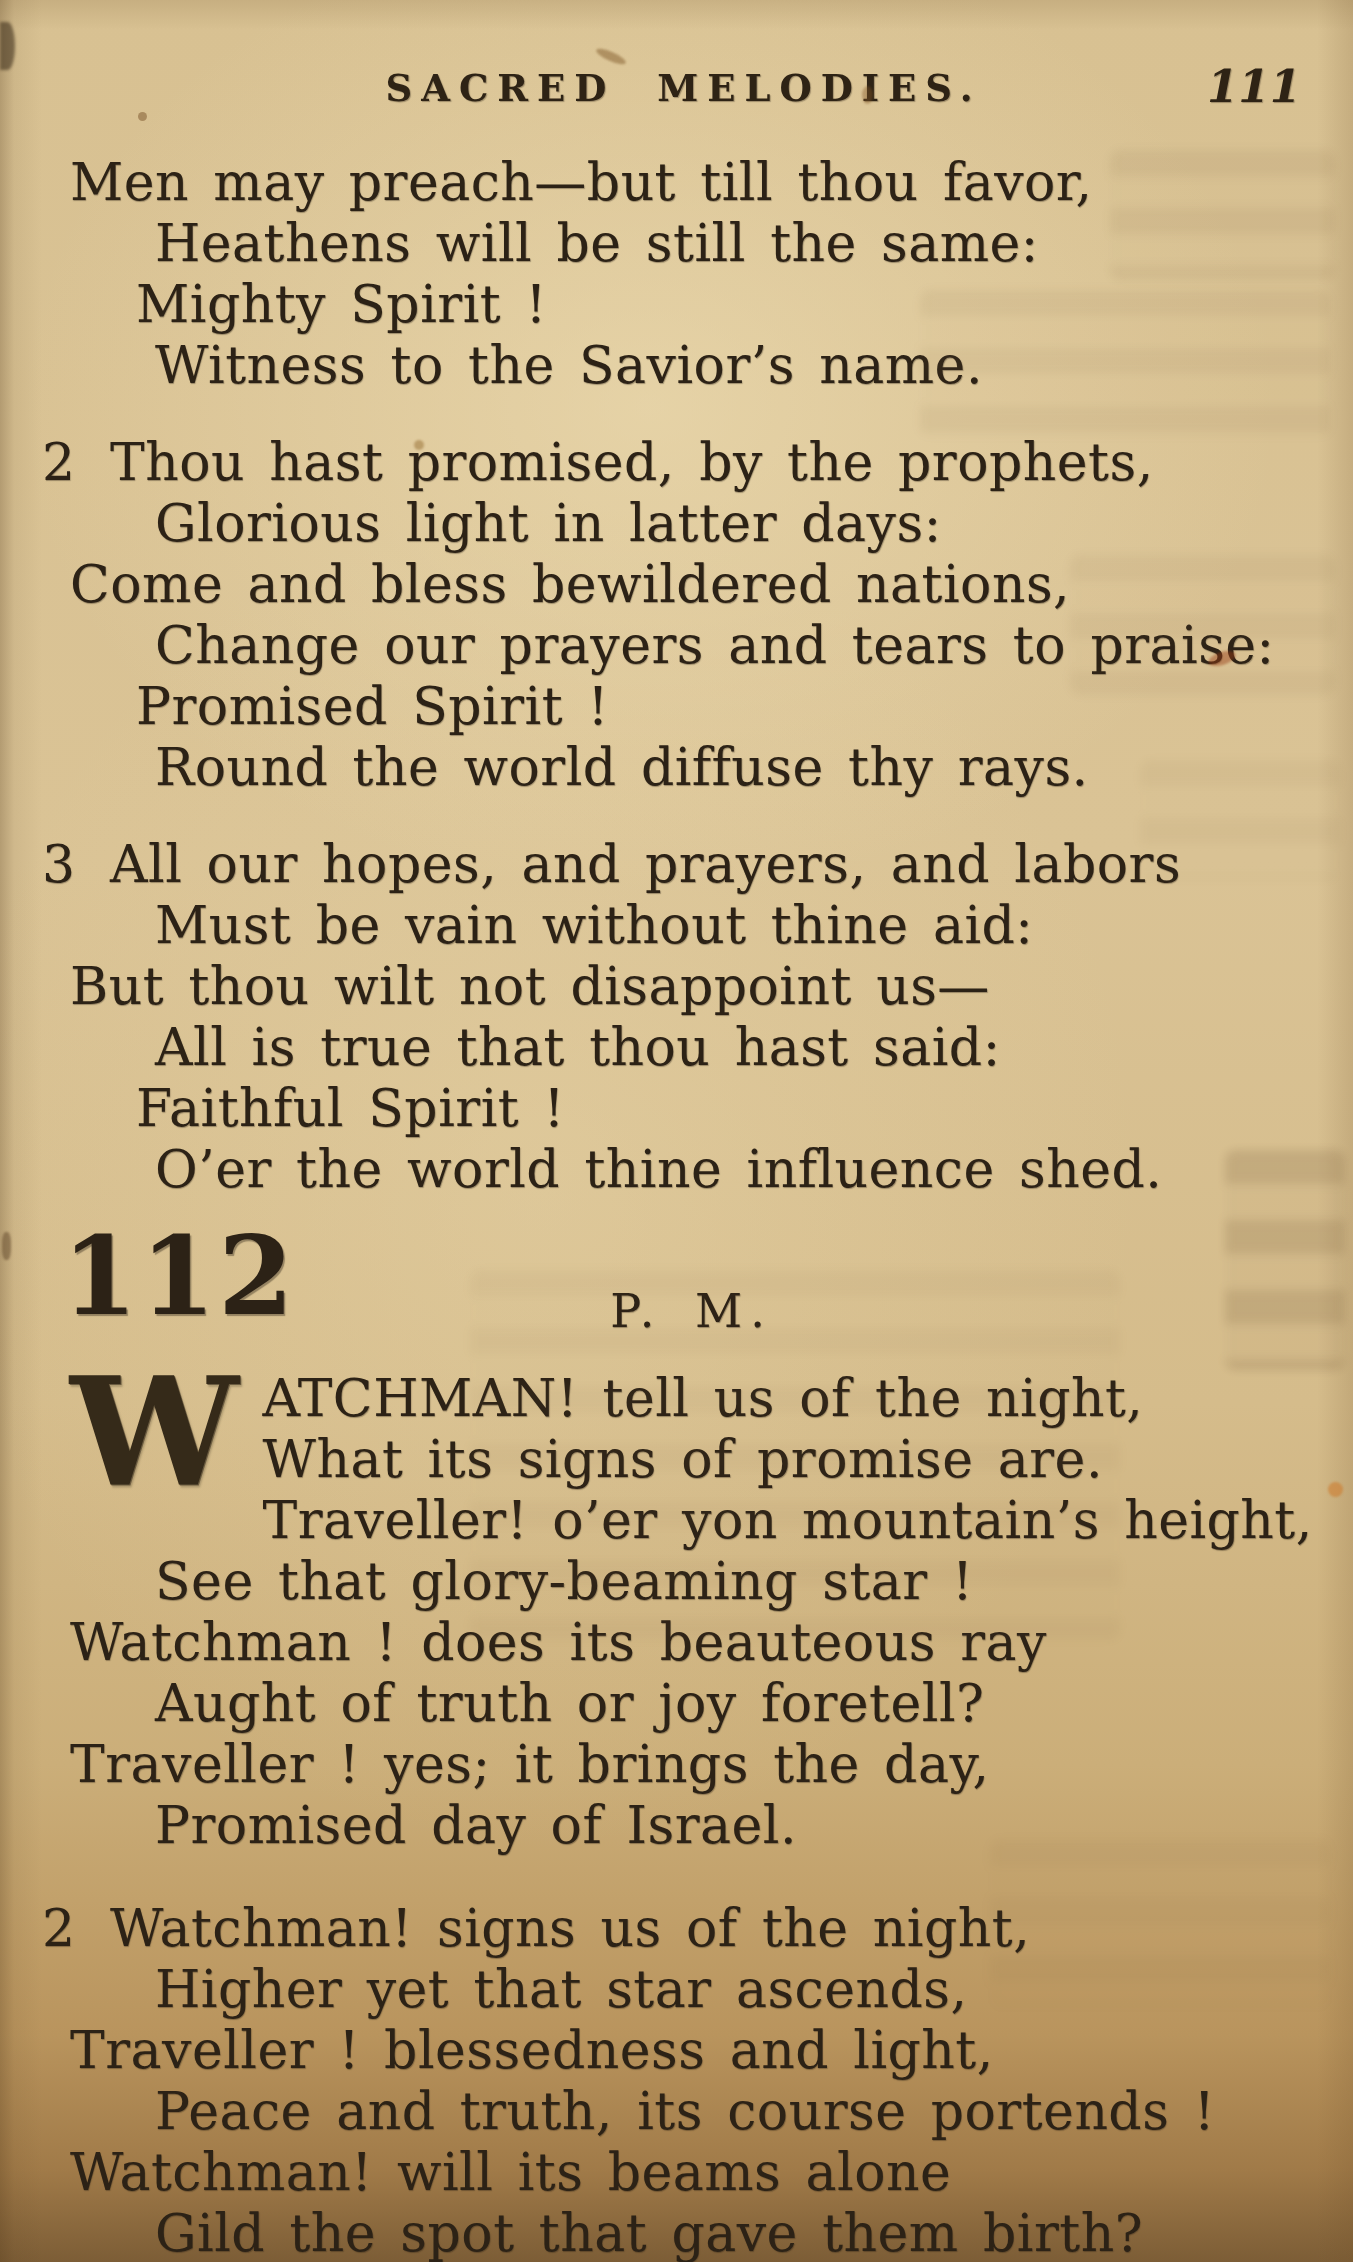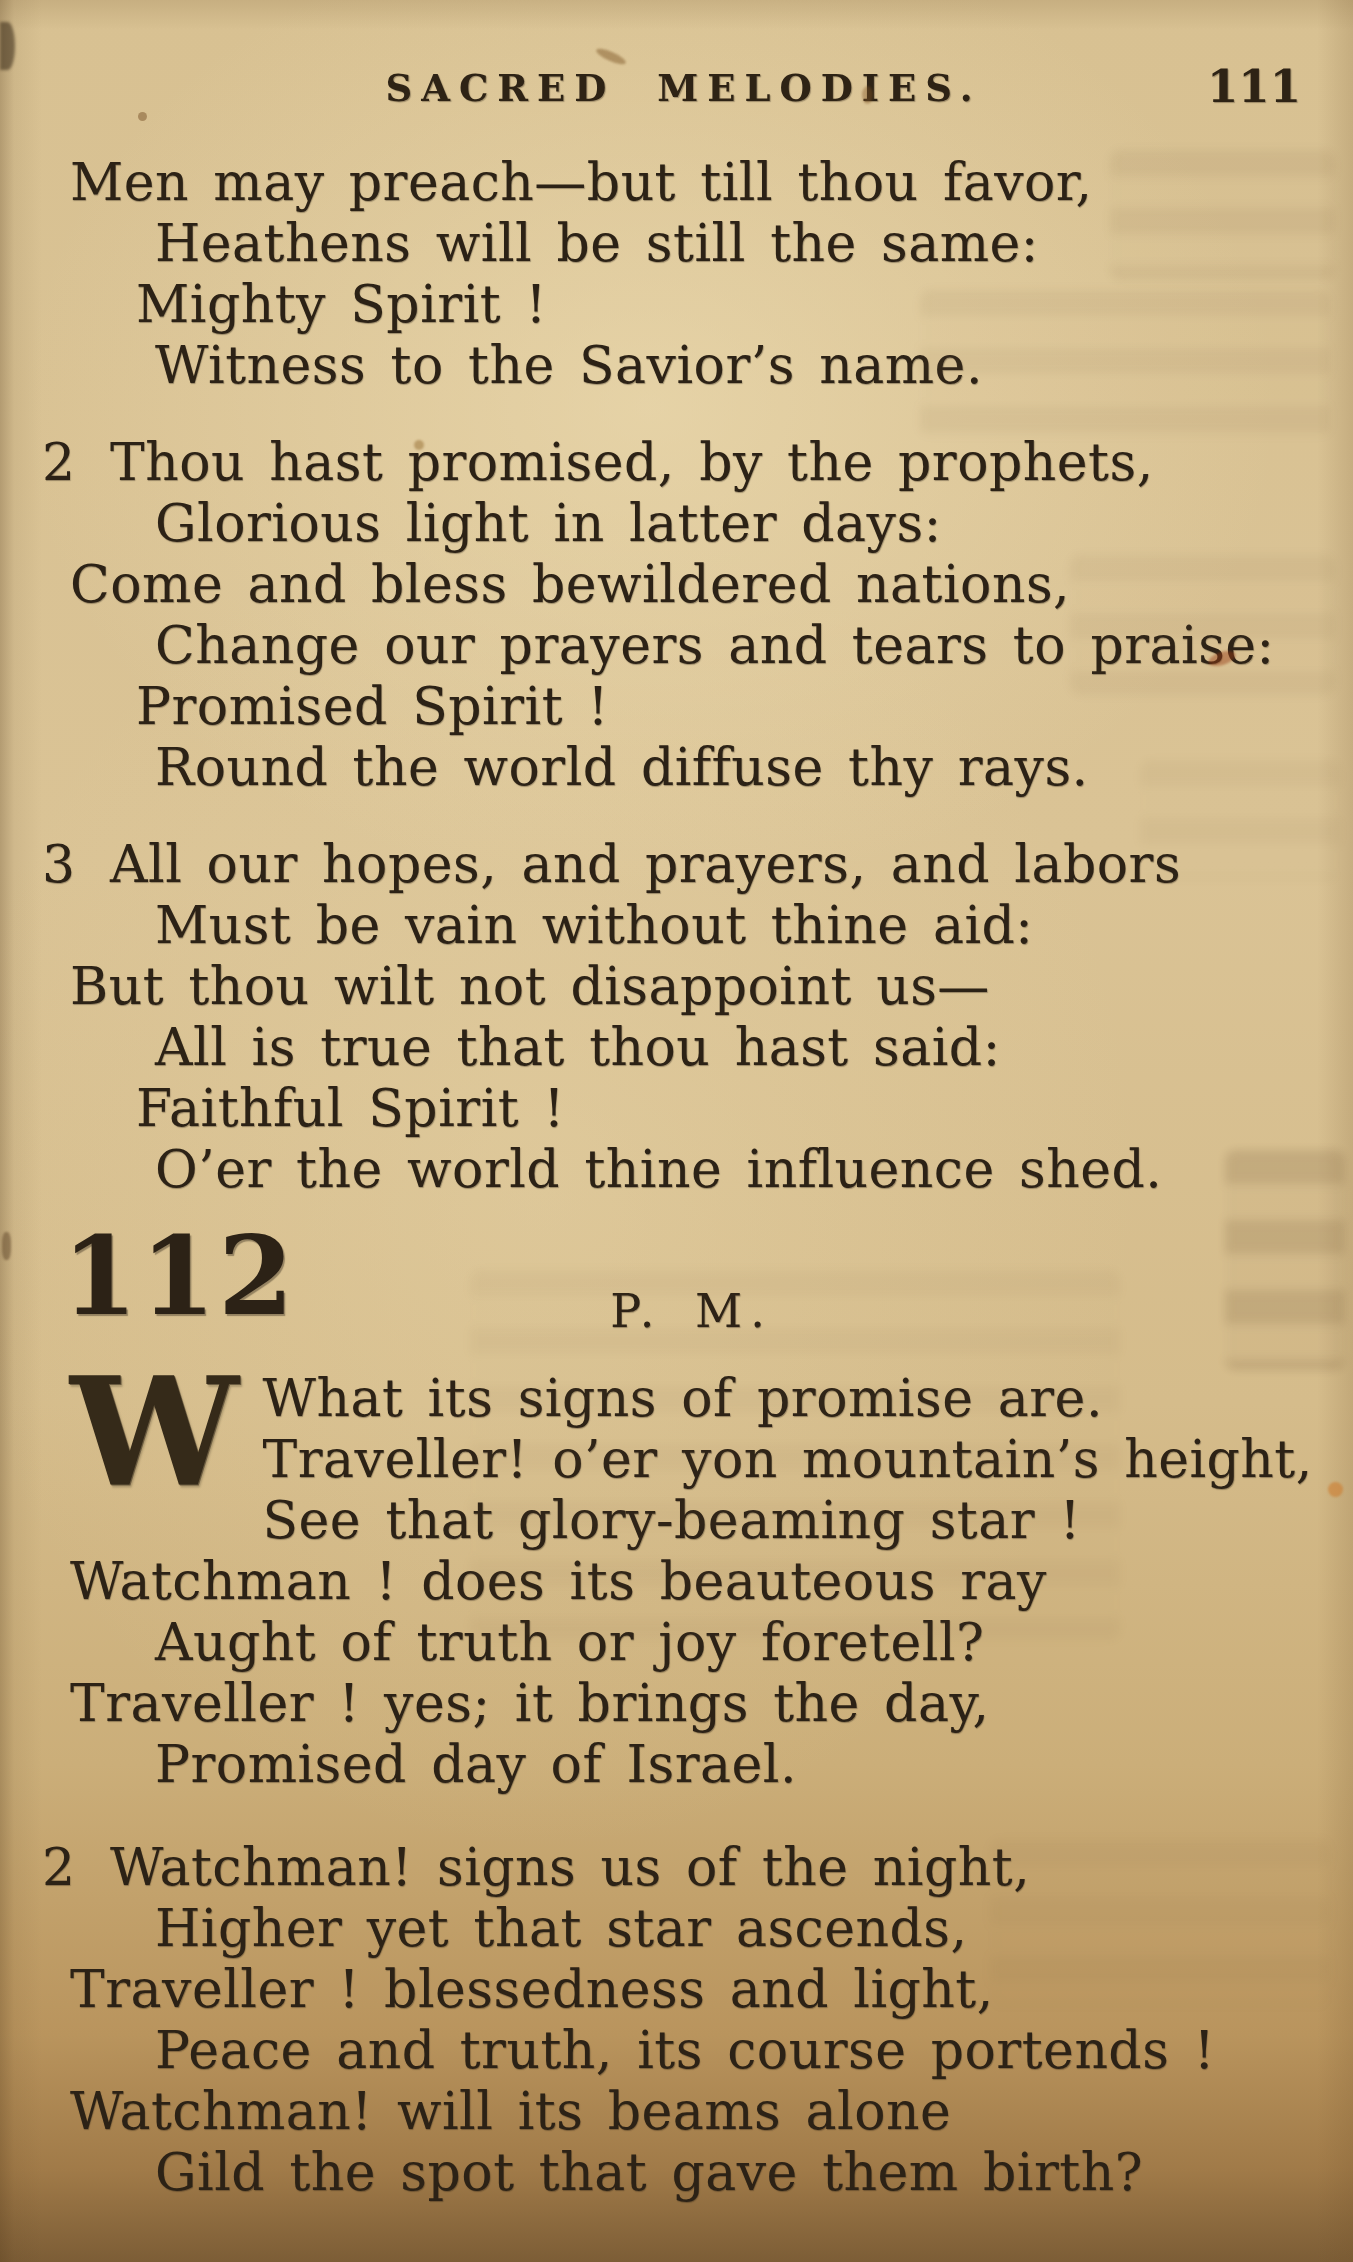--- a/index.html
+++ b/index.html
@@ -21,20 +21,21 @@
   .header{position:relative;height:58px;margin-top:66px;}
   .running-title{
     position:absolute;left:0;right:0;text-align:center;
     font-size:37px;font-weight:bold;letter-spacing:9px;word-spacing:20px;
     color:#2e2315;text-shadow:1px 1px 1px rgba(46,35,21,0.35);padding-left:14px;
   }
   .page-number{
     position:absolute;right:52px;top:-6px;
     font-size:45px;font-weight:bold;color:#2e2315;
     text-shadow:1px 1px 1px rgba(46,35,21,0.35);
+    font-style:italic;
   }
   
   .text-block{position:relative;padding:0 40px 0 70px;}
   .stanza-block{margin-top:28px;}
   .line{
     position:relative;line-height:61px;font-size:52px;white-space:nowrap;
     word-spacing:0.14em;letter-spacing:0.5px;
     text-shadow:0.6px 0.8px 1px rgba(44,34,22,0.38);
   }
   .line[data-indent="1"]{margin-left:85px;}
@@ -168,20 +169,23 @@
 
     <section>
       <div class="hymn-head">
         <span class="hymn-number">112</span>
         <span class="hymn-meter">P. M.</span>
       </div>
 
       <div class="stanza-block clearfix" style="margin-top:0">
         <span class="dropcap">W</span>
 
+          <div class="line" data-indent="0">
+            <span class="ltext">ATCHMAN! tell us of the night,</span>
+          </div>
 
           <div class="line" data-indent="1">
             <span class="ltext">What its signs of promise are.</span>
           </div>
 
           <div class="line" data-indent="0">
             <span class="ltext">Traveller! o’er yon mountain’s height,</span>
           </div>
 
           <div class="line" data-indent="1">

